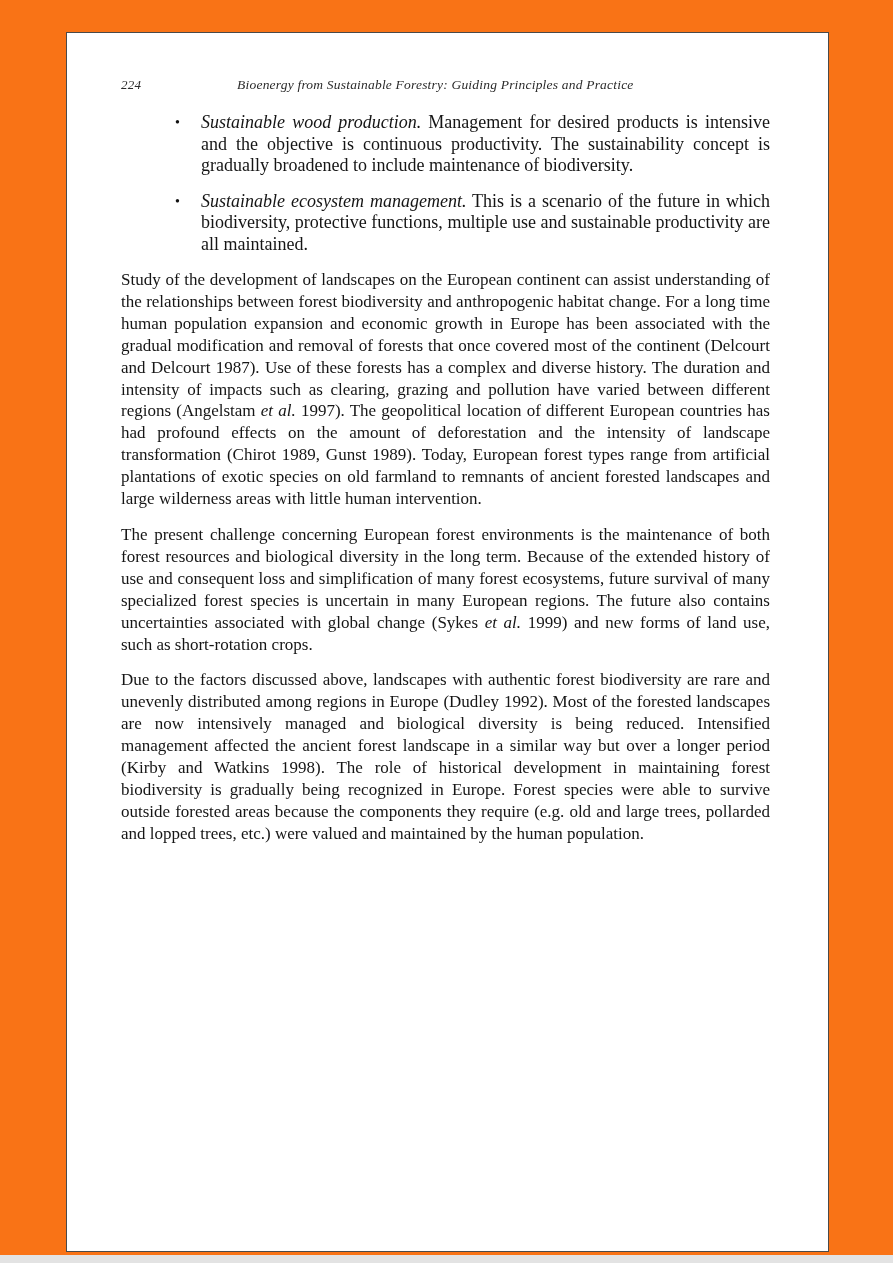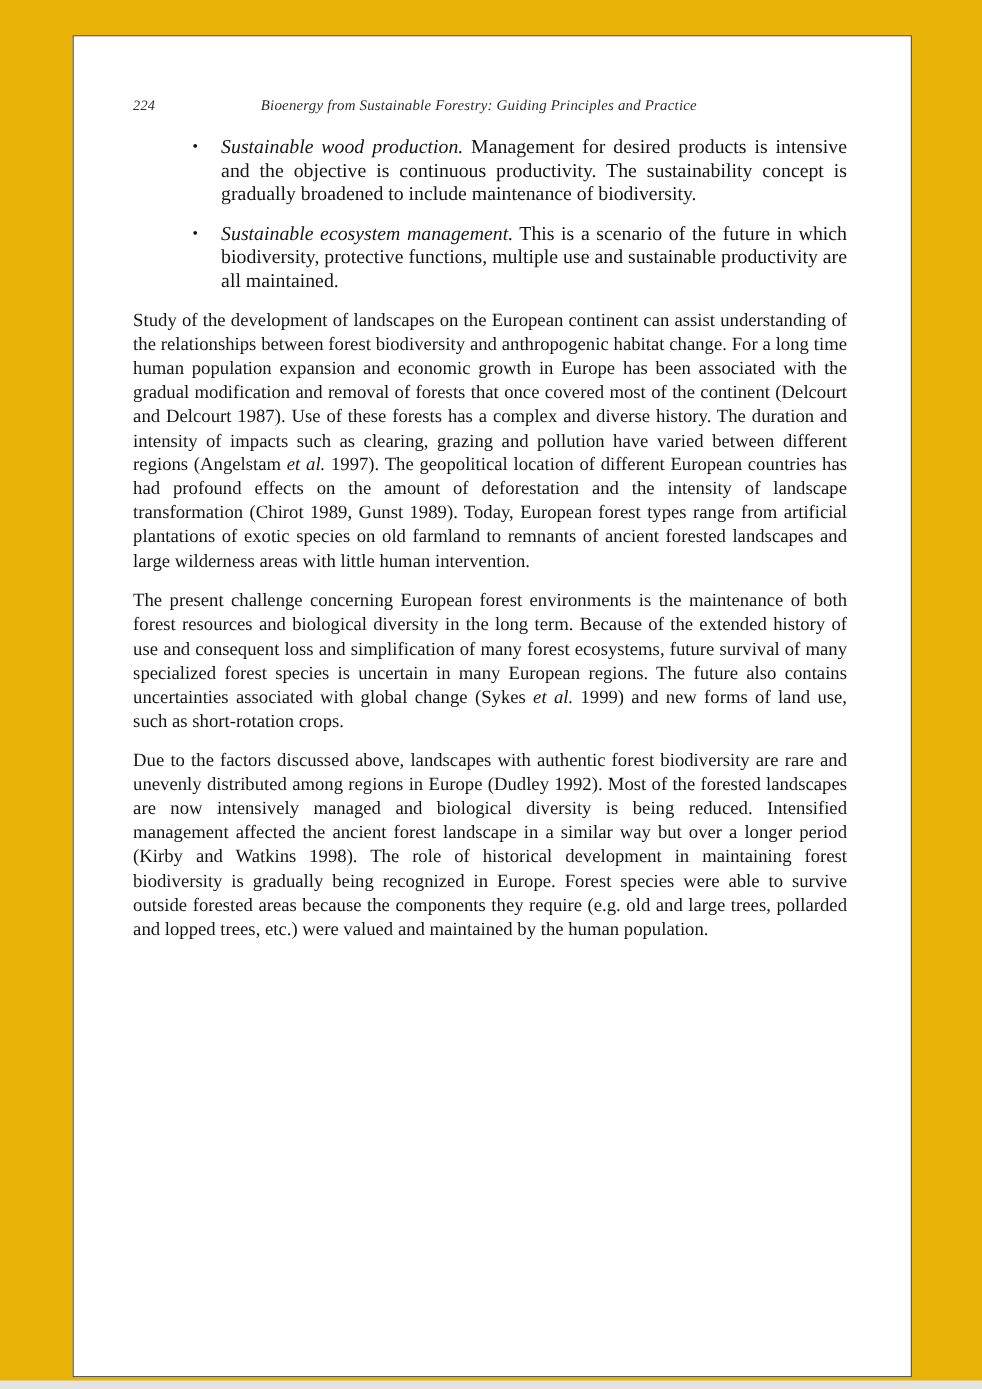--- a/index.html
+++ b/index.html
@@ -6,41 +6,41 @@
   html, body { background: #ffffff; }
   body {
     width: 893px; height: 1263px;
     font-family: "Liberation Serif", "DejaVu Serif", serif;
     color: #161616;
     overflow: hidden;
   }
   .sheet {
     position: relative;
     width: 893px; height: 1263px;
-    background: #eab308;
+    background: #f97316;
     overflow: hidden;
   }
   .frame {
     position: absolute;
     left: 66px; top: 32px;
     width: 763px; height: 1220px;
     border: 1px solid #4a4a4a;
     background: #ffffff;
     padding: 44px 58px 0 54px;
   }
   .header {
     display: flex;
     align-items: baseline;
     font-style: italic;
     font-size: 13.5px;
     color: #2a2a2a;
     letter-spacing: 0.2px;
   }
   .pagenum { font-size: 13px; }
-  .runtitle { margin-left: 96px; margin-top: 11px; }
+  .runtitle { margin-left: 96px; }
   ul.bullets { list-style: none; margin-top: 19px; }
   li.bullet-item { display: flex; margin-bottom: 14px; }
   .marker {
     flex: none;
     width: 26px;
     margin-left: 54px;
     font-size: 14px;
     line-height: 21.5px;
     color: #111;
   }

